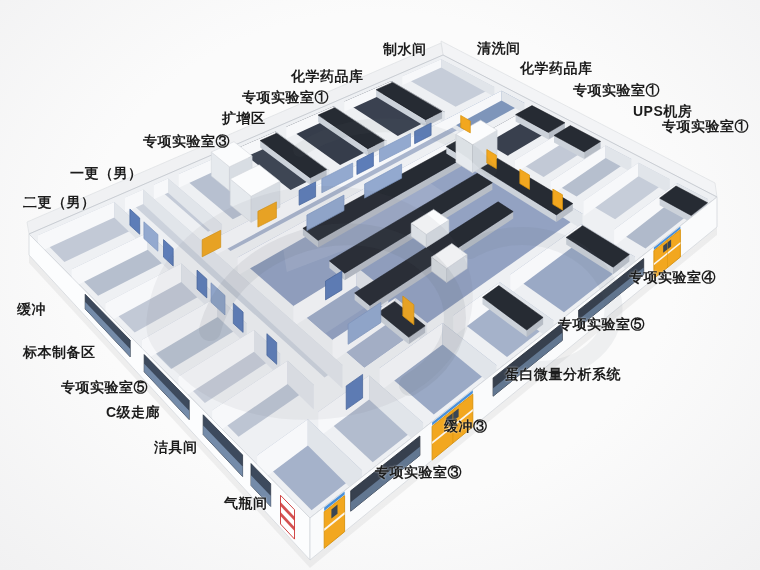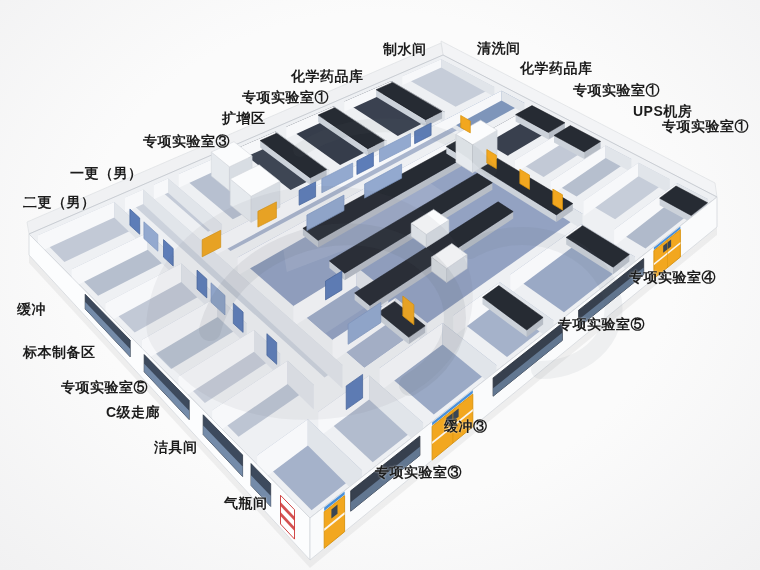--- a/index.html
+++ b/index.html
@@ -240,15 +240,16 @@
   <div class="lbl" style="left:70px;top:165px">一更（男）</div>
   <div class="lbl" style="left:23px;top:194px">二更（男）</div>
   <div class="lbl" style="left:17px;top:301px">缓冲</div>
   <div class="lbl" style="left:23px;top:344px">标本制备区</div>
   <div class="lbl" style="left:61px;top:379px">专项实验室⑤</div>
   <div class="lbl" style="left:106px;top:404px">C级走廊</div>
   <div class="lbl" style="left:154px;top:439px">洁具间</div>
   <div class="lbl" style="left:224px;top:495px">气瓶间</div>
   <div class="lbl" style="left:629px;top:269px">专项实验室④</div>
   <div class="lbl" style="left:558px;top:316px">专项实验室⑤</div>
+  <div class="lbl" style="left:505px;top:366px">蛋白微量分析系统</div>
   <div class="lbl" style="left:444px;top:418px">缓冲③</div>
   <div class="lbl" style="left:375px;top:464px">专项实验室③</div>
 </div>
 
 </body></html>

